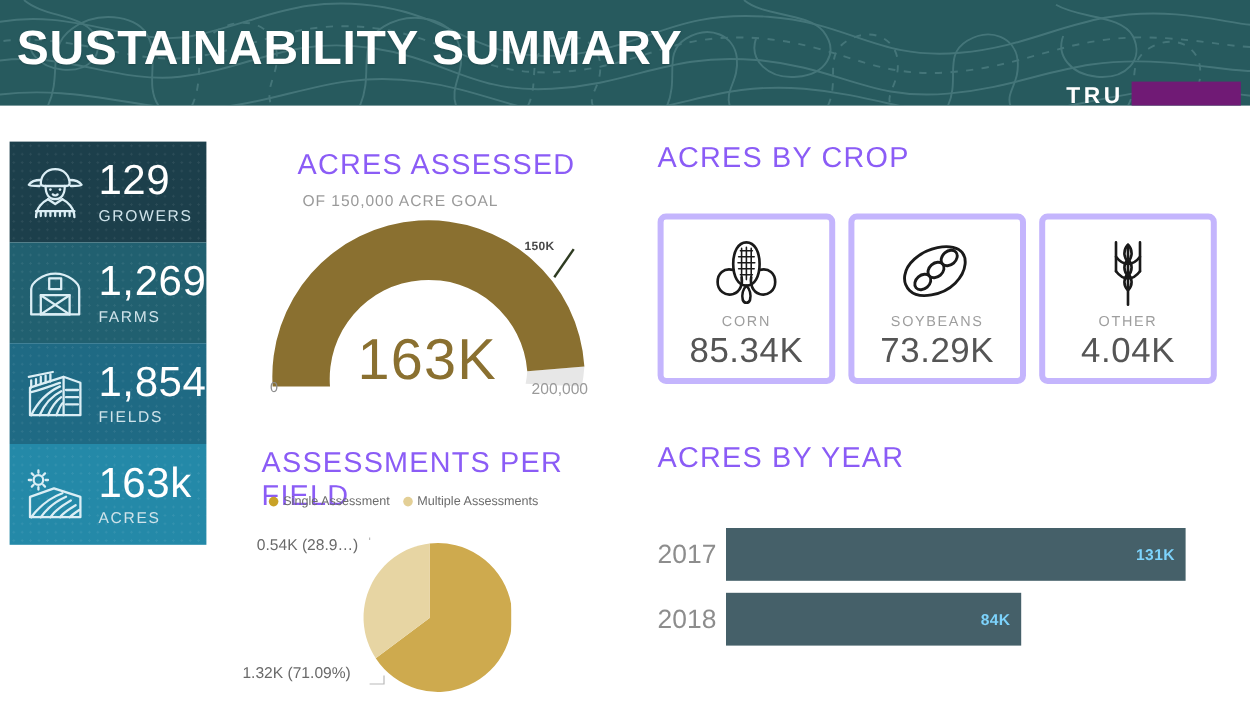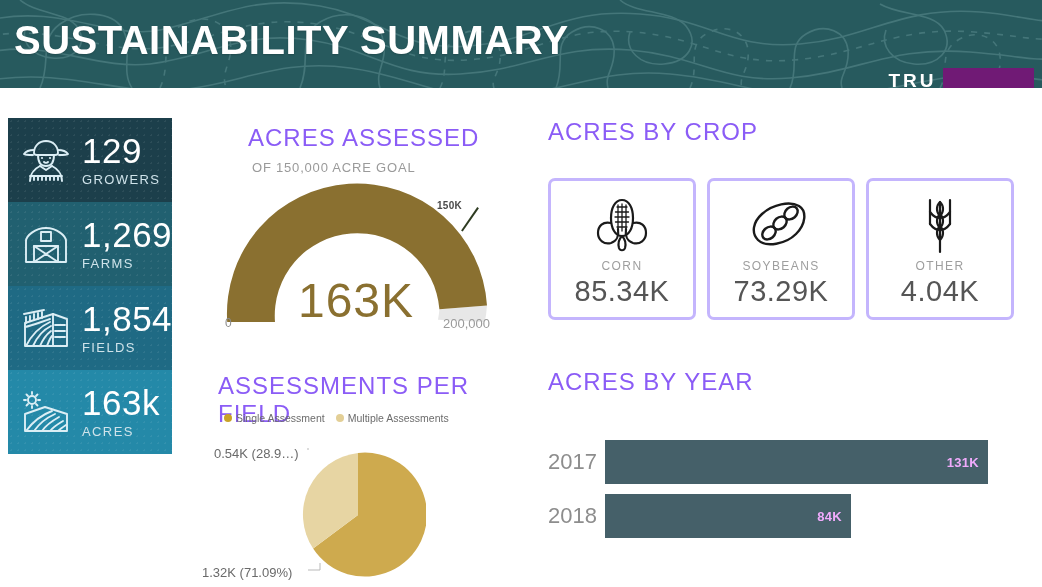--- a/index.html
+++ b/index.html
@@ -89,21 +89,21 @@
   .gauge-target-label {
     position: absolute; left: 241px; top: 82px; font-size: 10px; color: #4a4a4a;
     font-weight: bold; letter-spacing: .3px;
   }
 
   
   .crop-wrap { position: absolute; left: 548px; top: 112px; width: 411px; height: 215px; }
   .crop-title { left: 0px; top: 6px; }
   .crop-cards { position: absolute; left: 0; top: 66px; display: flex; gap: 11px; }
   .crop-card {
-    width: 148px; height: 142px; border: 3px solid #c4b5fd; border-radius: 7px;
+    width: 148px; height: 142px; border: 5px solid #c4b5fd; border-radius: 7px;
     background: #fff; display: flex; flex-direction: column; align-items: center;
     padding-top: 12px;
   }
   .crop-icon { height: 64px; display: flex; align-items: center; justify-content: center; }
   .crop-name {
     font-size: 12px; color: #9e9e9e; letter-spacing: 1.4px; margin-top: 2px;
   }
   .crop-value {
     font-size: 29px; color: #555555; font-weight: 300; margin-top: 2px; letter-spacing: .5px;
   }
@@ -115,36 +115,36 @@
     position: absolute; left: 28px; top: 44px; display: flex; gap: 11px;
     font-size: 10.5px; color: #6c6c6c; align-items: center;
   }
   .leg { display: flex; align-items: center; gap: 4px; }
   .leg-dot { width: 8px; height: 8px; border-radius: 50%; display: inline-block; }
   .pie-svg { position: absolute; left: 94px; top: 80px; }
   .pie-lbl-top {
     position: absolute; left: 18px; top: 78px; font-size: 13px; color: #6a6a6a;
   }
   .pie-lbl-bot {
-    position: absolute; left: 6px; top: 185px; font-size: 13px; color: #6a6a6a; margin-top: 12px;
+    position: absolute; left: 6px; top: 185px; font-size: 13px; color: #6a6a6a;
   }
 
   
   .year-wrap { position: absolute; left: 548px; top: 362px; width: 470px; height: 200px; }
   .year-title { left: 0px; top: 6px; }
   .year-rows { position: absolute; left: 0px; top: 78px; width: 470px; }
   .year-row { display: flex; align-items: center; height: 44px; margin-bottom: 10px; }
   .year-label {
     width: 57px; font-size: 22px; color: #8d8d8d; font-weight: 300; text-align: left;
   }
   .year-bar {
     height: 44px; background: #456069; display: flex; align-items: center;
     justify-content: flex-end; padding-right: 9px;
   }
-  .year-bar-val { font-size: 13px; color: #f0abfc; font-weight: bold; letter-spacing: .3px; }
+  .year-bar-val { font-size: 13px; color: #7dd3fc; font-weight: bold; letter-spacing: .3px; }
 </style>
 </head>
 <body>
 
 <div class="page">
 
   <div class="header">
     <svg class="header-topo" viewBox="0 0 1042 88" preserveAspectRatio="none">
       <g fill="none" stroke="#5d8d90" stroke-width="1.6">
         <path d="M-10,20 C60,4 110,40 160,30 C215,19 250,-6 320,6 C380,16 400,52 470,46 C540,40 560,8 640,14 C710,19 730,50 800,44 C870,38 900,6 980,12 C1020,15 1040,24 1060,20"></path>

